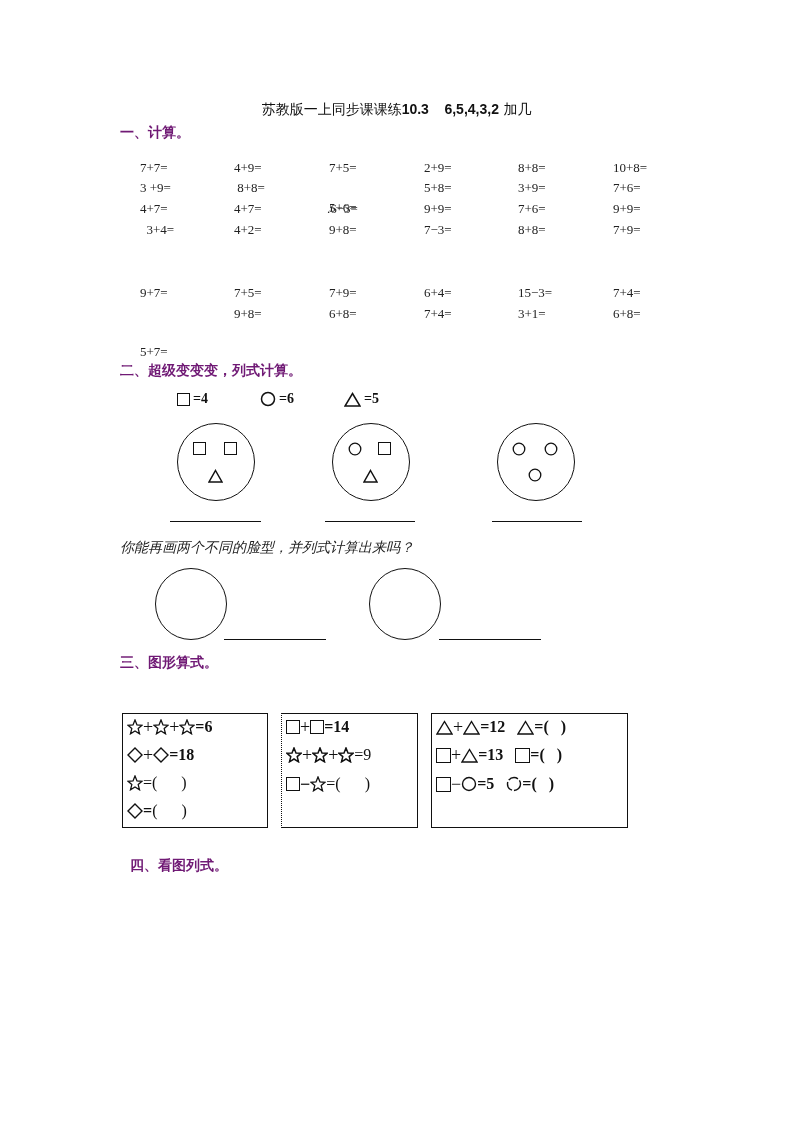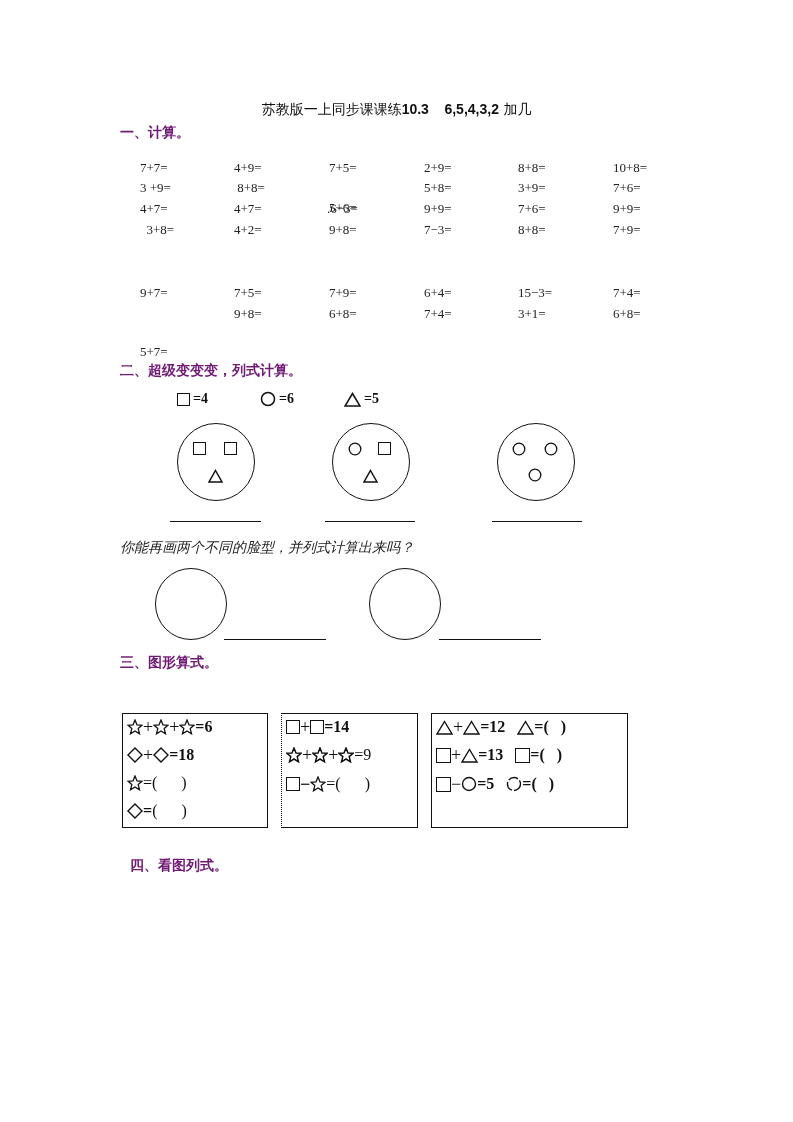--- a/index.html
+++ b/index.html
@@ -41,21 +41,21 @@
   <div class="abs cell" style="left:518px;top:180px;">3+9=</div>
   <div class="abs cell" style="left:613px;top:180px;">7+6=</div>
 
   <div class="abs cell" style="left:140px;top:201px;">4+7=</div>
   <div class="abs cell" style="left:234px;top:201px;">4+7=</div>
   <div class="abs cell" style="left:327px;top:201px;">.6−3=</div>
   <div class="abs cell" style="left:424px;top:201px;">9+9=</div>
   <div class="abs cell" style="left:518px;top:201px;">7+6=</div>
   <div class="abs cell" style="left:613px;top:201px;">9+9=</div>
 
-  <div class="abs cell" style="left:140px;top:222px;">  3+8=</div>
+  <div class="abs cell" style="left:140px;top:222px;">  3+4=</div>
   <div class="abs cell" style="left:234px;top:222px;">4+2=</div>
   <div class="abs cell" style="left:329px;top:222px;">9+8=</div>
   <div class="abs cell" style="left:424px;top:222px;">7−3=</div>
   <div class="abs cell" style="left:518px;top:222px;">8+8=</div>
   <div class="abs cell" style="left:613px;top:222px;">7+9=</div>
 
   <div class="abs cell" style="left:140px;top:285px;">9+7=</div>
   <div class="abs cell" style="left:234px;top:285px;">7+5=</div>
   <div class="abs cell" style="left:329px;top:285px;">7+9=</div>
   <div class="abs cell" style="left:424px;top:285px;">6+4=</div>

